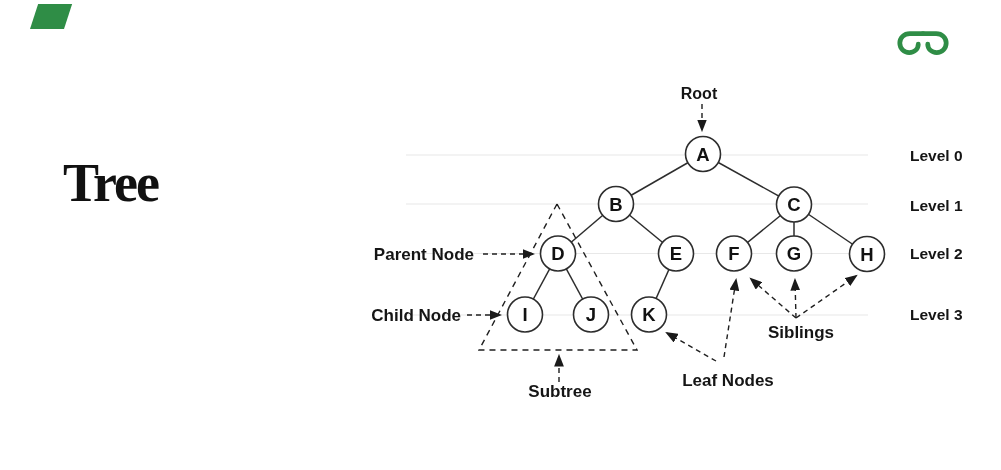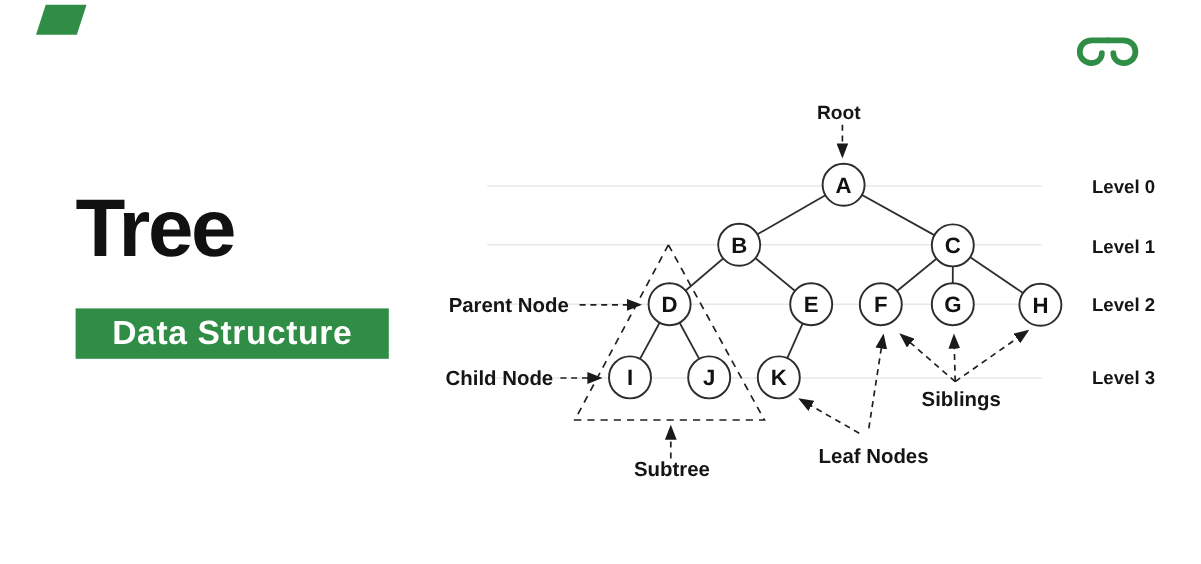--- a/index.html
+++ b/index.html
@@ -5,22 +5,22 @@
   html,body{margin:0;padding:0;background:#fff;}
   .canvas{
     position:relative;width:1001px;height:470px;background:#ffffff;overflow:hidden;
     font-family:"Liberation Sans",sans-serif;
   }
   .ribbon{
     position:absolute;left:30px;top:4px;width:34px;height:25px;
     background:#2F8D46;transform:skewX(-18deg);transform-origin:left bottom;
   }
   .heading{
-    position:absolute;left:63px;top:156px;font-size:68px;font-weight:800;
-    color:#111;line-height:1;letter-spacing:-2px;
+    position:absolute;left:63px;top:156px;font-size:54px;font-weight:800;
+    color:#111;line-height:1;letter-spacing:-2px;font-family:Liberation Serif, serif;
   }
   .subtitle-box{
     position:absolute;left:63px;top:257px;width:261px;height:42px;background:#2F8D46;
     display:flex;align-items:center;justify-content:center;
   }
   .subtitle{color:#ffffff;font-size:28px;font-weight:700;letter-spacing:.5px;}
   .logo{position:absolute;left:894px;top:27px;}
   svg.diagram{position:absolute;left:0;top:0;}
   .gridline{stroke:#e8e8e8;stroke-width:1.2;}
   .edge{stroke:#2d2d2d;stroke-width:1.5;}
@@ -35,23 +35,20 @@
 </style>
 </head>
 <body>
 
 <div class="canvas">
 
   <div class="ribbon"></div>
 
   <div class="heading">Tree</div>
 
-  <div class="subtitle-box">
-    <span class="subtitle">Data Structure</span>
-  </div>
 
   <div class="logo">
     <svg width="58" height="28" viewBox="0 0 110 52">
       <g fill="none" stroke="#2F8D46" stroke-width="9" stroke-linecap="round">
         <path d="M 55 12 H 30 C 19 12 11 20 11 30 C 11 40 19 48 29 48 C 39 48 46 41 46 32"></path>
         <path d="M 55 12 H 80 C 91 12 99 20 99 30 C 99 40 91 48 81 48 C 71 48 64 41 64 32"></path>
       </g>
     </svg>
   </div>
 

